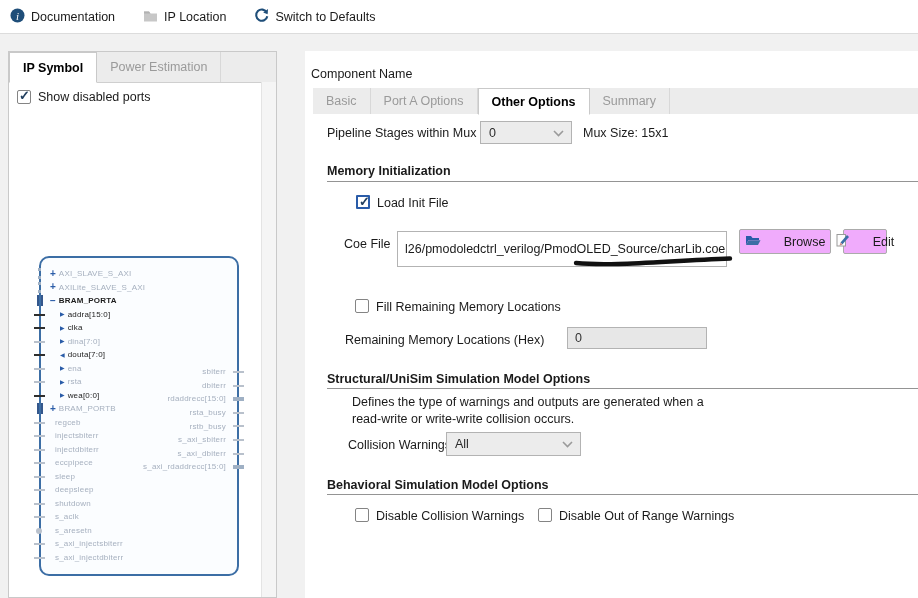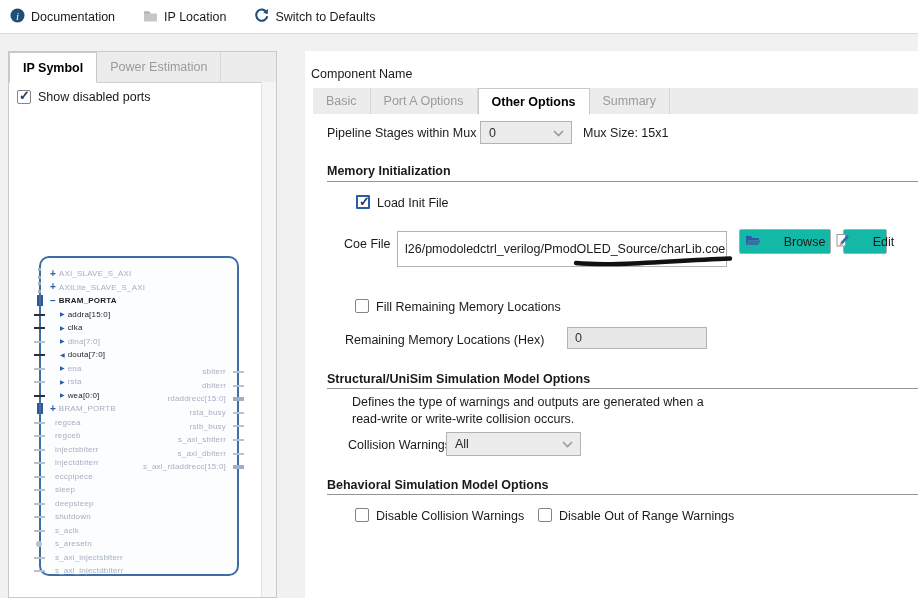--- a/index.html
+++ b/index.html
@@ -50,21 +50,21 @@
   .content{position:absolute;left:8px;right:0;top:63px;bottom:0;background:#fff;font-size:12.5px;}
   .abs{position:absolute;white-space:nowrap;}
   .sec-title{font-weight:bold;}
   .hrule{position:absolute;left:14px;right:0;height:1px;background:#949494;}
   .dd{position:absolute;background:#ececec;border:1px solid #b3b3b3;box-sizing:border-box;
       display:flex;align-items:center;padding-left:8px;font-size:12.5px;color:#2b2b2b;}
   .dd svg{position:absolute;right:7px;top:50%;margin-top:-3px;}
   .field{position:absolute;border:1px solid #b3b3b3;box-sizing:border-box;display:flex;align-items:center;
          padding-left:7px;font-size:12.5px;background:#fff;overflow:hidden;}
   .field.disabled{background:#e7e7e7;color:#333;}
-  .btn{position:absolute;height:25px;background:#14b8a6;border:1px solid #ababab;border-radius:2px;
+  .btn{position:absolute;height:25px;background:#f0abfc;border:1px solid #ababab;border-radius:2px;
        display:flex;align-items:center;justify-content:center;gap:23px;font-size:12.5px;box-sizing:border-box;cursor:default;}
   .cb{box-sizing:border-box;width:14px;height:14px;border:1px solid #848484;border-radius:2px;background:#fff;position:relative;flex:none;}
   .cb.checked::after{content:"\2713";position:absolute;left:1px;top:-3px;font-size:13px;font-weight:bold;color:#23405f;}
   .cb.blue{border:2px solid #2a5ca8;border-radius:1px;}
   .cb-abs{position:absolute;}
   .annot{position:absolute;pointer-events:none;}
 </style>
 </head>
 <body>
 
@@ -154,24 +154,20 @@
           </div>
           <div class="pin-row en child">
             <span class="stub"></span>
             <span class="pin-ico tri">▶</span>
             <span class="pin-label">wea[0:0]</span>
           </div>
           <div class="pin-row dis iface">
             <span class="marker solid"></span>
             <span class="pin-ico pm">+</span>
             <span class="pin-label">BRAM_PORTB</span>
-          </div>
-          <div class="pin-row dis">
-            <span class="stub"></span>
-            <span class="pin-label">regcea</span>
           </div>
           <div class="pin-row dis">
             <span class="stub"></span>
             <span class="pin-label">regceb</span>
           </div>
           <div class="pin-row dis">
             <span class="stub"></span>
             <span class="pin-label">injectsbiterr</span>
           </div>
           <div class="pin-row dis">

